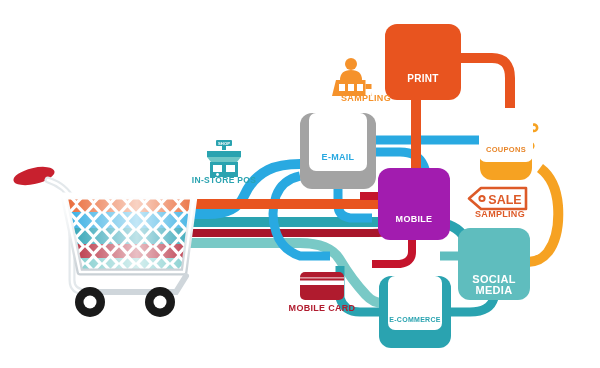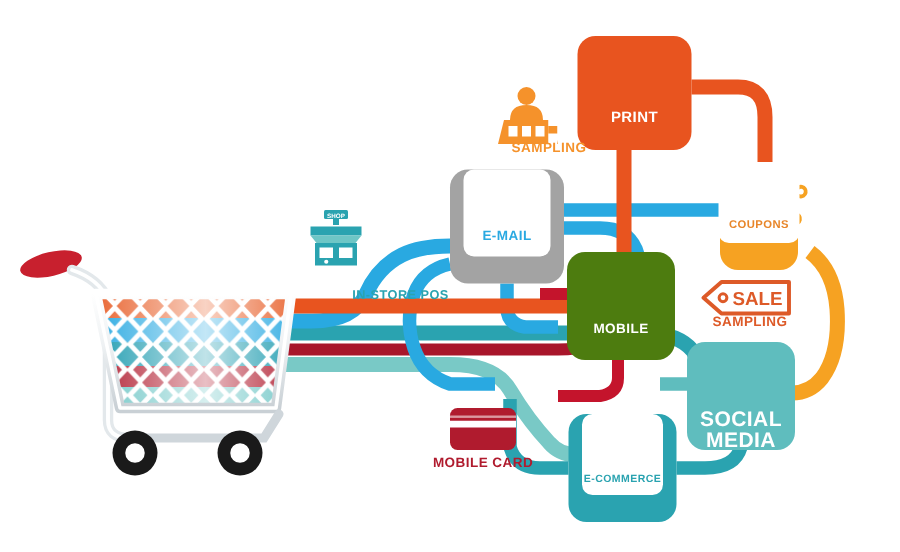--- a/index.html
+++ b/index.html
@@ -233,38 +233,38 @@
     <div class="cap" style="color:#ffffff;font-size:10px;margin-top:4px;">PRINT</div>
   </div>
 
   <div class="node" style="left:480px;top:108px;width:52px;height:72px;background:#F6A222;">
     <div class="panel" style="width:54px;height:54px;">
       <div style="height:26px;"></div>
       <div class="cap" style="color:#E8862A;font-size:7.5px;margin-top:4px;">COUPONS</div>
     </div>
   </div>
 
-  <div class="node" style="left:378px;top:168px;width:72px;height:72px;background:#4d7c0f;">
+  <div class="node" style="left:378px;top:168px;width:72px;height:72px;background:#a21caf;">
     <div style="height:44px;"></div>
     <div class="cap" style="color:#ffffff;font-size:9px;margin-top:3px;">MOBILE</div>
   </div>
 
   <div class="node" style="left:458px;top:228px;width:72px;height:72px;background:#5FBDBE;">
     <div style="height:42px;"></div>
-    <div class="cap" style="color:#ffffff;font-size:14px;margin-top:4px;">SOCIAL MEDIA</div>
+    <div class="cap" style="color:#ffffff;font-size:11px;margin-top:4px;">SOCIAL MEDIA</div>
   </div>
 
   <div class="node" style="left:379px;top:276px;width:72px;height:72px;background:#2AA3B0;">
     <div class="panel" style="width:54px;height:54px;">
       <div style="height:30px;"></div>
       <div class="cap" style="color:#2AA3B0;font-size:7px;margin-top:2px;">E-COMMERCE</div>
     </div>
   </div>
 
-  <div class="plainlabel" style="left:186px;top:192px;width:76px;margin-left:43px;">
+  <div class="plainlabel" style="left:186px;top:176px;width:76px;">
     <div class="cap" style="color:#2AA3B0;font-size:8.5px;">IN-STORE POS</div>
   </div>
 
   <div class="plainlabel" style="left:324px;top:94px;width:84px;">
     <div class="cap" style="color:#F5922B;font-size:9px;">SAMPLING</div>
   </div>
 
   <div class="plainlabel" style="left:462px;top:210px;width:76px;">
     <div class="cap" style="color:#DD5A28;font-size:9px;">SAMPLING</div>
   </div>

